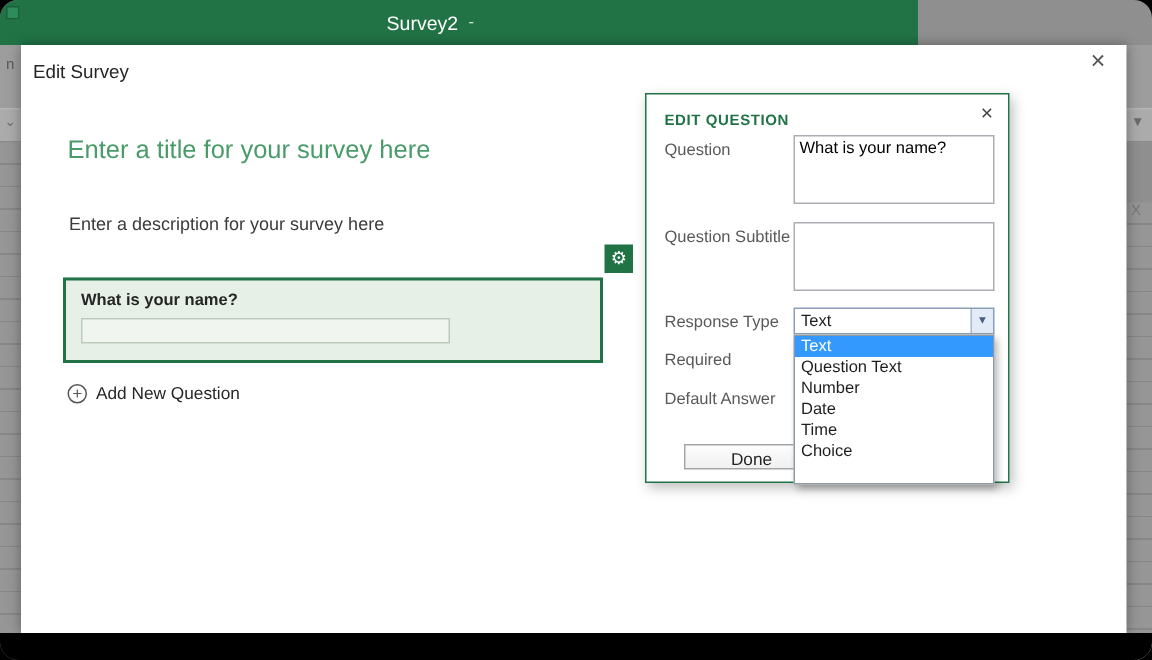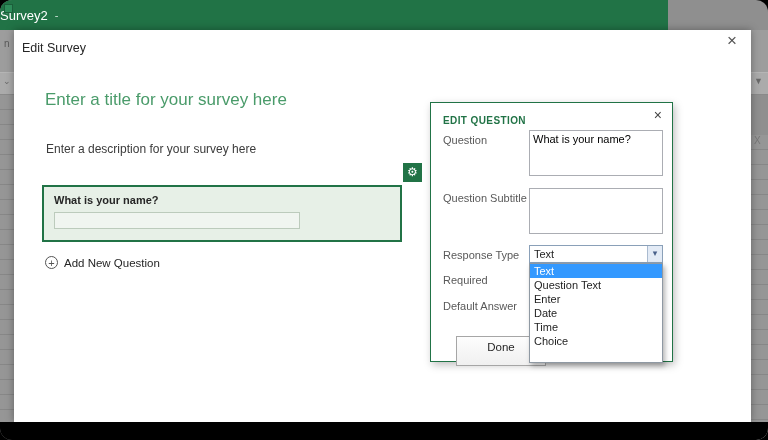--- a/index.html
+++ b/index.html
@@ -1,19 +1,19 @@
 <!DOCTYPE html>
 <html style="--excel-green: #217346; --survey-green: #4a9b6a; --highlight-blue: #3399ff;"><head>
 <meta charset="utf-8">
 <style>
   html,body{margin:0;padding:0;background:#000;}
   *{box-sizing:border-box;font-family:"Liberation Sans", sans-serif;}
   .screen{position:relative;width:768px;height:440px;overflow:hidden;background:#8f8f8f;border-radius:12px;}
   
-  .titlebar{position:absolute;left:0;top:0;width:668px;height:30px;background:var(--excel-green);display:flex;align-items:center;justify-content:flex-start;gap:7px;}
+  .titlebar{position:absolute;left:0;top:0;width:612px;height:30px;background:var(--excel-green);display:flex;align-items:center;justify-content:center;gap:7px;}
   .app-square{position:absolute;left:4px;top:4px;width:9px;height:9px;background:#2e8c5a;border:1px solid #1b5e3a;}
   .win-title{color:#fff;font-size:13px;}
   .win-sep{color:#cfe3d8;font-size:11px;}
   .win-status{color:#cfe3d8;font-size:11px;margin-top:47px;}
   
   .strip{position:absolute;top:30px;height:392px;}
   .strip-left{left:0;width:14px;}
   .strip-right{right:0;width:17px;}
   .ribbon{height:42px;background:#9d9d9d;color:#5a5a5a;font-size:10px;padding:8px 0 0 4px;}
   .fbar{height:23px;background:#ababab;border-top:1px solid #b5b5b5;border-bottom:1px solid #8a8a8a;color:#6a6a6a;font-size:9px;padding:4px 0 0 3px;line-height:9px;}
@@ -26,35 +26,35 @@
   .survey-title{position:absolute;left:31px;top:60px;font-size:17px;color:var(--survey-green);cursor:text;text-align:right;}
   .survey-desc{position:absolute;left:32px;top:112px;font-size:12px;color:#3b3b3b;cursor:text;}
   .question-card{position:absolute;left:28px;top:155px;width:360px;height:57px;background:#e7f0e7;border:2px solid var(--excel-green);}
   .q-label{position:absolute;left:10px;top:7px;font-size:11px;font-weight:bold;color:#262626;}
   .q-input{position:absolute;left:10px;top:25px;width:246px;height:17px;background:#f0f5f0;border:1px solid #bccbbc;font-size:11px;padding:0 3px;}
   .gear-btn{position:absolute;left:389px;top:133px;width:19px;height:19px;background:var(--excel-green);color:#fff;font-size:12px;line-height:19px;text-align:center;cursor:pointer;font-family:"DejaVu Sans",sans-serif;}
   .add-new{position:absolute;left:31px;top:226px;display:flex;align-items:center;gap:6px;cursor:pointer;}
   .add-circle{width:13px;height:13px;border:1px solid #555;border-radius:50%;color:#555;font-size:11px;line-height:12px;text-align:center;}
   .add-label{font-size:11.5px;color:#262626;}
   
-  .panel{position:absolute;left:416px;top:32px;width:243px;height:260px;background:#fff;border:1px solid var(--excel-green);box-shadow:2px 3px 8px rgba(0,0,0,.25);margin-top:40px;}
+  .panel{position:absolute;left:416px;top:32px;width:243px;height:260px;background:#fff;border:1px solid var(--excel-green);box-shadow:2px 3px 8px rgba(0,0,0,.25);}
   .panel-header{position:absolute;left:12px;top:12px;font-size:10px;font-weight:bold;letter-spacing:.4px;color:var(--excel-green);}
   .panel-close{position:absolute;right:10px;top:4px;font-size:14px;color:#444;cursor:pointer;}
   .lbl{position:absolute;left:12px;font-size:11px;color:#595959;}
   .lbl-question{top:31px;} .lbl-subtitle{top:89px;} .lbl-response{top:146px;} .lbl-required{top:171px;} .lbl-default{top:197px;}
   .fld{position:absolute;left:98px;width:134px;}
   .ta{border:1px solid #abadb3;resize:none;font-size:11px;padding:2px 3px;background:#fff;display:block;}
   .ta-question{top:27px;height:46px;}
   .ta-subtitle{top:85px;height:46px;}
   .rt-select{top:142px;height:18px;border:1px solid #8aa0b8;background:#fff;font-size:11px;line-height:16px;padding-left:4px;color:#1e1e1e;cursor:pointer;}
   .rt-chevron{position:absolute;right:0;top:0;width:15px;height:16px;background:#e3ebf6;border-left:1px solid #aabbd0;color:#49618a;font-size:9px;line-height:15px;text-align:center;}
   .dropdown{position:absolute;left:98px;top:160px;width:134px;height:100px;border:1px solid #8f99a3;background:#fff;box-shadow:2px 3px 5px rgba(0,0,0,.3);overflow:hidden;}
   .opt{height:14px;line-height:14px;padding-left:4px;font-size:11px;color:#1e1e1e;cursor:pointer;}
   .opt.selected{background:var(--highlight-blue);color:#fff;}
-  .done-btn{position:absolute;left:25px;top:233px;width:90px;height:30px;background:linear-gradient(#fdfdfd,#f0f0f0);border:1px solid #a6a6a6;font-size:11.5px;color:#262626;text-align:center;line-height:20px;cursor:pointer;}
+  .done-btn{position:absolute;left:25px;top:233px;width:90px;height:17px;background:linear-gradient(#fdfdfd,#f0f0f0);border:1px solid #a6a6a6;font-size:11.5px;color:#262626;text-align:center;line-height:20px;cursor:pointer;}
   
   .bottombar{position:absolute;left:0;top:422px;width:768px;height:18px;background:#000;}
 </style>
 </head>
 <body>
 
 <div class="screen">
 
   <div class="titlebar">
     <span class="app-square"></span>
@@ -113,21 +113,21 @@
       </div>
 
       <div class="lbl lbl-required">Required</div>
       <div class="lbl lbl-default">Default Answer</div>
 
       <div class="done-btn">Done</div>
 
       <div class="dropdown">
         <div class="opt selected">Text</div>
         <div class="opt">Question Text</div>
-        <div class="opt">Enter</div>
+        <div class="opt">Number</div>
         <div class="opt">Date</div>
         <div class="opt">Time</div>
         <div class="opt">Choice</div>
       </div>
     </div>
   </div>
 
   <div class="bottombar"></div>
 </div>
 

